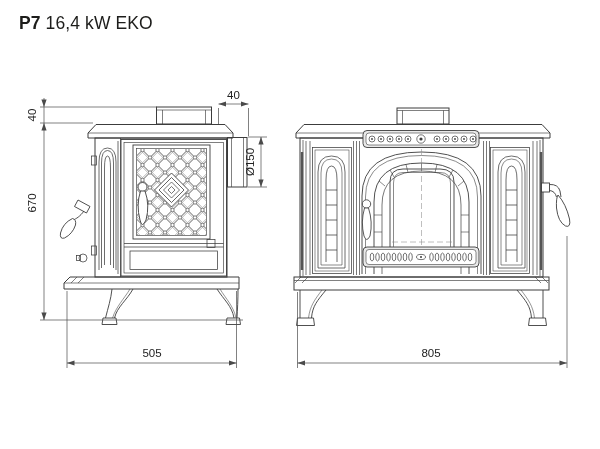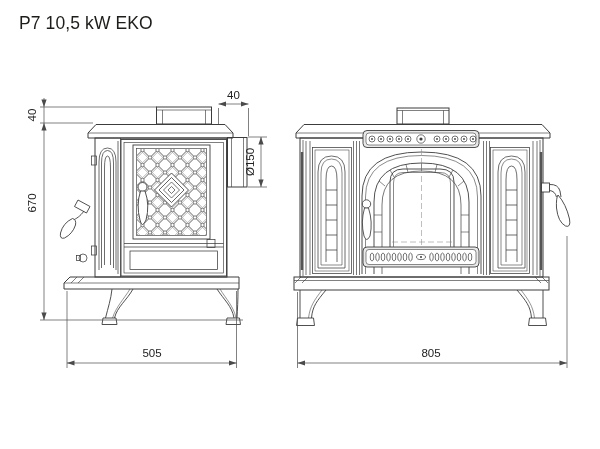--- a/index.html
+++ b/index.html
@@ -7,34 +7,34 @@
     width:600px;height:449px;background:#ffffff;
     font-family:"Liberation Sans", sans-serif;
     position:relative;overflow:hidden;
   }
   .stage{position:absolute;left:0;top:0;width:600px;height:449px;}
   .title{
     position:absolute;left:19px;top:13px;
     font-size:17.5px;color:#1d1d1b;letter-spacing:.1px;
     white-space:nowrap;
   }
-  .title .model{font-weight:normal;margin-right:5px;}
+  .title .model{font-weight:bold;margin-right:5px;}
   svg{position:absolute;left:0;top:0;}
   svg text{
     font-family:"Liberation Sans", sans-serif;
     font-size:11.5px;fill:#222222;
   }
 </style>
 </head>
 <body>
 
 <div class="stage">
 
   <div class="title">
-    <span class="model">P7</span><span>10,5 kW EKO</span>
+    <span class="model">P7</span><span>16,4 kW EKO</span>
   </div>
 
   <svg width="600" height="449" viewBox="0 0 600 449">
     <defs>
       <pattern id="lat" width="15" height="15" patternUnits="userSpaceOnUse">
         <path d="M0,7.5 L7.5,0 L15,7.5 L7.5,15 Z" fill="none" stroke="#4e4e4e" stroke-width="0.9"></path>
         <path d="M2.2,7.5 L7.5,2.2 L12.8,7.5 L7.5,12.8 Z" fill="none" stroke="#6a6a6a" stroke-width="0.5"></path>
         <circle cx="7.5" cy="0" r="1.7" fill="#ffffff" stroke="#4e4e4e" stroke-width="0.7"></circle>
         <circle cx="7.5" cy="15" r="1.7" fill="#ffffff" stroke="#4e4e4e" stroke-width="0.7"></circle>
         <circle cx="0" cy="7.5" r="1.7" fill="#ffffff" stroke="#4e4e4e" stroke-width="0.7"></circle>

